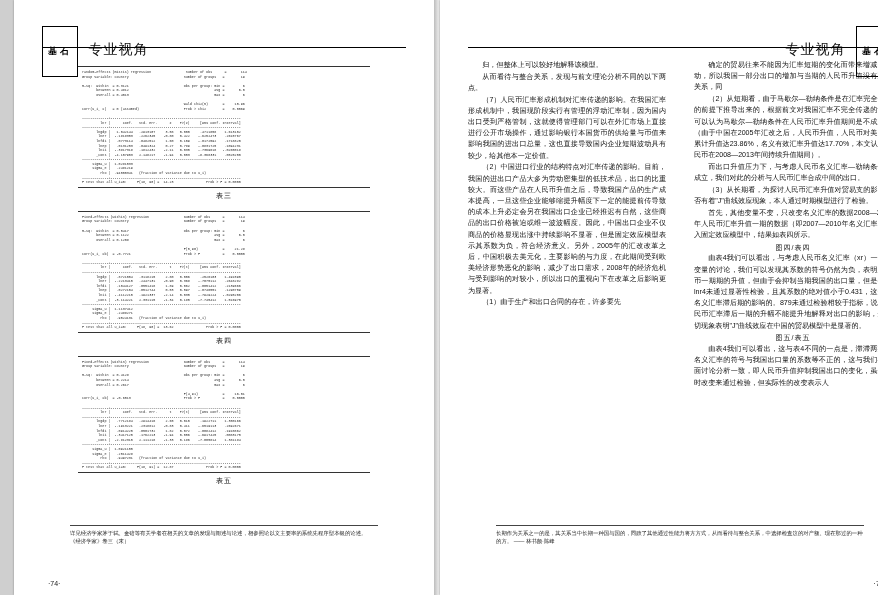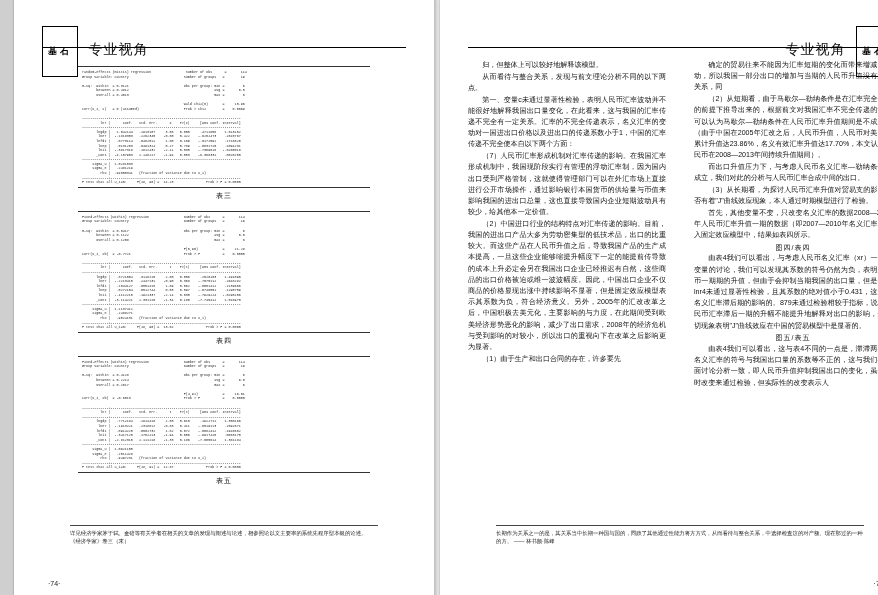--- a/index.html
+++ b/index.html
@@ -163,21 +163,20 @@
       <div class="rh right-head">
         <span class="sec">专业视角</span>
         <span class="logo">基石</span>
         <div class="rule"></div>
       </div>
 
       <div class="cols">
         <div class="col" id="cl">
             <p class="">归，但整体上可以较好地解释该模型。</p>
             <p class="">从而看待与整合关系，发现与前文理论分析不同的以下两点。</p>
-            <p class="">第一、变量c未通过显著性检验，表明人民币汇率波动并不能很好地解释我国出口量变化，在此看来，这与我国的汇率传递不完全有一定关系。汇率的不完全传递表示，名义汇率的变动对一国进出口价格以及进出口的传递系数小于1，中国的汇率传递不完全使本自以下两个方面：</p>
             <p class="">（7）人民币汇率形成机制对汇率传递的影响。在我国汇率形成机制中，我国现阶段实行有管理的浮动汇率制，因为国内出口受到严格管制，这就使得管理部门可以在外汇市场上直接进行公开市场操作，通过影响银行本国货币的供给量与币值来影响我国的进出口总量，这也直接导致国内企业短期波动具有较少，给其他本一定价值。</p>
             <p class="">（2）中国进口行业的结构特点对汇率传递的影响。目前，我国的进出口产品大多为劳动密集型的低技术品，出口的比重较大。而这些产品在人民币升值之后，导致我国产品的生产成本提高，一旦这些企业能够缩提升幅度下一定的能提前传导致的成本上升必定会另在我国出口企业已经推迟有自然，这些商品的出口价格被迫或维一波波幅度。因此，中国出口企业不仅商品的价格显现出涨中持续影响不显著，但是固定效应模型表示其系数为负，符合经济意义。另外，2005年的汇改改革之后，中国积极去美元化，主要影响的与力度，在此期间受到欧美经济形势恶化的影响，减少了出口需求，2008年的经济危机与受到影响的对较小，所以出口的重视向下在改革之后影响更为显著。</p>
             <p class="">（1）由于生产和出口合同的存在，许多要先</p>
           </div>
         <div class="col" id="cr">
             <p class="">确定的贸易往来不能因为汇率短期的变化而带来增减的变动，所以我国一部分出口的增加与当期的人民币升值没有直接关系，同</p>
             <p class="">（2）从短期看，由于马歇尔—勒纳条件是在汇率完全传递的前提下推导出来的，根据前文对我国汇率不完全传递的讨论可以认为马歇尔—勒纳条件在人民币汇率升值期间是不成立的（由于中国在2005年汇改之后，人民币升值，人民币对美元的累计升值达23.86%，名义有效汇率升值达17.70%，本文认为人民币在2008—2013年间持续升值期间）。</p>
             <p class="">而出口升值压力下，与考虑人民币名义汇率—勒纳条件不成立，我们对此的分析与人民币汇率合成中间的出口。</p>
             <p class="">（3）从长期看，为探讨人民币汇率升值对贸易支的影响是否有着"J"曲线效应现象，本人通过时期模型进行了检验。</p>
             <p class="">首先，其他变量不变，只改变名义汇率的数据2008—2011年人民币汇率升值一期的数据（即2007—2010年名义汇率）带入固定效应模型中，结果如表四所示。</p>

